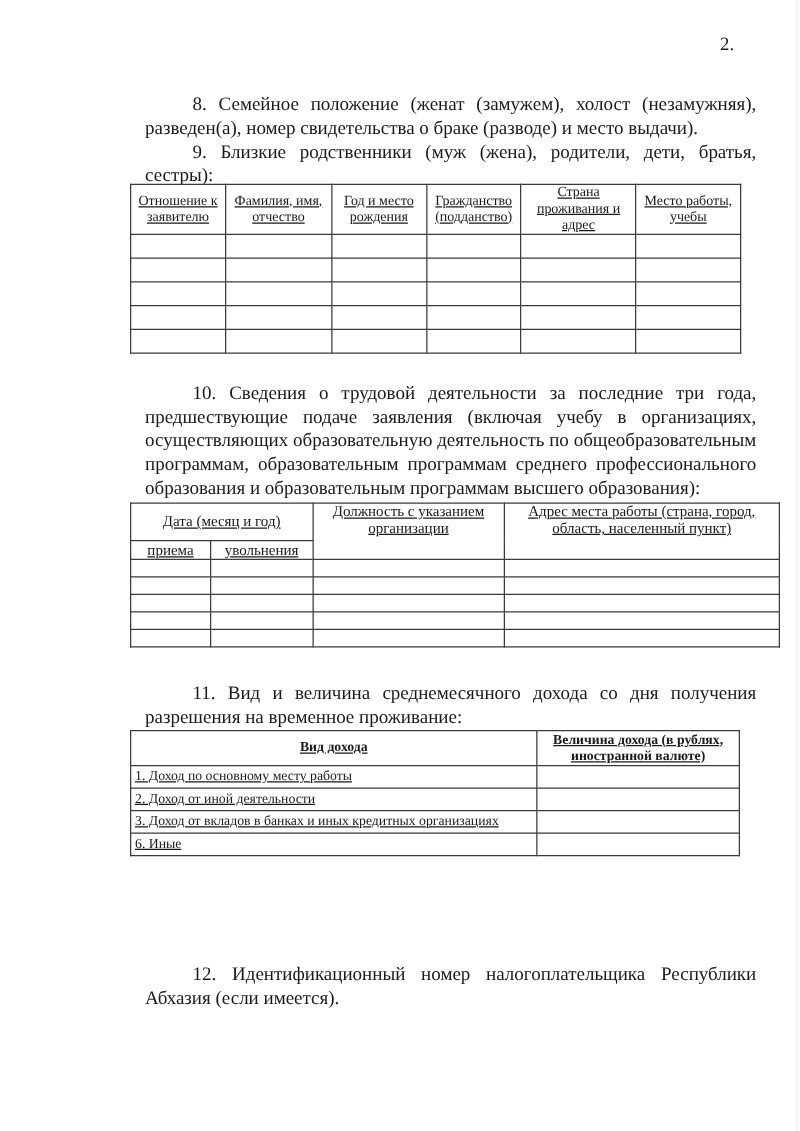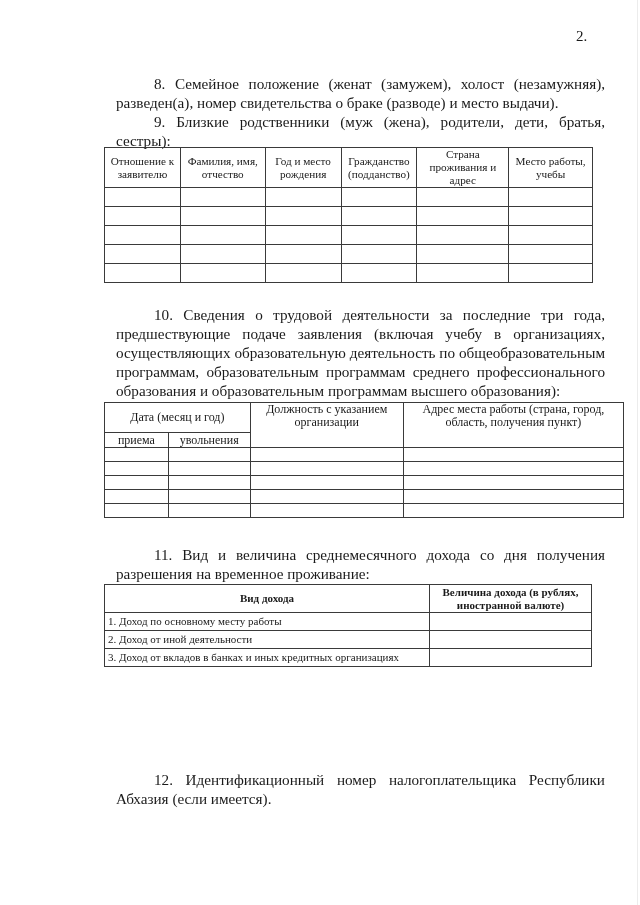--- a/index.html
+++ b/index.html
@@ -7,21 +7,21 @@
     width: 640px; height: 905px; background: #ffffff; position: relative; overflow: hidden;
     font-family: "Liberation Serif", "DejaVu Serif", serif; color: #1a1a1a;
   }
   .edge-line { position: absolute; left: 637px; top: 0; width: 1px; height: 905px; background: #ececec; }
   .page-number { position: absolute; top: 28px; left: 576px; font-size: 15px; }
   .para {
     position: absolute; left: 104px; width: 489px; font-size: 15.2px; line-height: 19px;
     text-align: justify; text-indent: 38px; margin: 12px;
   }
   .para.last { text-align-last: left; }
-  table { position: absolute; border-collapse: collapse; font-size: 11.2px; line-height: 13px; }
+  table { position: absolute; border-collapse: collapse; font-size: 11.2px; line-height: 13px; text-decoration: underline; }
   td, th { border: 1px solid #3a3a3a; padding: 0 2px; font-weight: normal; }
   .t1 { left: 104px; top: 147px; width: 489px; }
   .t1 th { height: 29px; text-align: center; vertical-align: middle; }
   .t1 td { height: 18px; }
   .t2 { left: 104px; top: 402px; width: 520px; font-size: 12px; }
   .t2 th { text-align: center; vertical-align: middle; }
   .t2 .h1 th { height: 29px; }
   .t2 .h2 th { height: 14px; line-height: 14px; }
   .t2 td { height: 13px; }
   .t3 { left: 104px; top: 584px; width: 488px; font-size: 11px; line-height: 13px; }
@@ -108,21 +108,21 @@
   <colgroup>
       <col style="width:60px">
       <col style="width:77px">
       <col style="width:144px">
       <col style="width:207px">
     </colgroup>
   <thead>
     <tr class="h1">
       <th colspan="2">Дата (месяц и год)</th>
       <th rowspan="2" style="vertical-align:top">Должность с указанием организации</th>
-      <th rowspan="2" style="vertical-align:top">Адрес места работы (страна, город, область, получения пункт)</th>
+      <th rowspan="2" style="vertical-align:top">Адрес места работы (страна, город, область, населенный пункт)</th>
     </tr>
     <tr class="h2">
       <th>приема</th>
       <th>увольнения</th>
     </tr>
   </thead>
   <tbody>
     <tr>
         <td></td>
         <td></td>
@@ -171,16 +171,20 @@
         <td class="v"></td>
       </tr>
     <tr>
         <td>2. Доход от иной деятельности</td>
         <td class="v"></td>
       </tr>
     <tr>
         <td>3. Доход от вкладов в банках и иных кредитных организациях</td>
         <td class="v"></td>
       </tr>
+    <tr>
+        <td>6. Иные</td>
+        <td class="v"></td>
+      </tr>
   </tbody>
 </table>
 
 <p class="para last" style="top:758px">12. Идентификационный номер налогоплательщика Республики Абхазия (если имеется).</p>
 
 </body></html>

